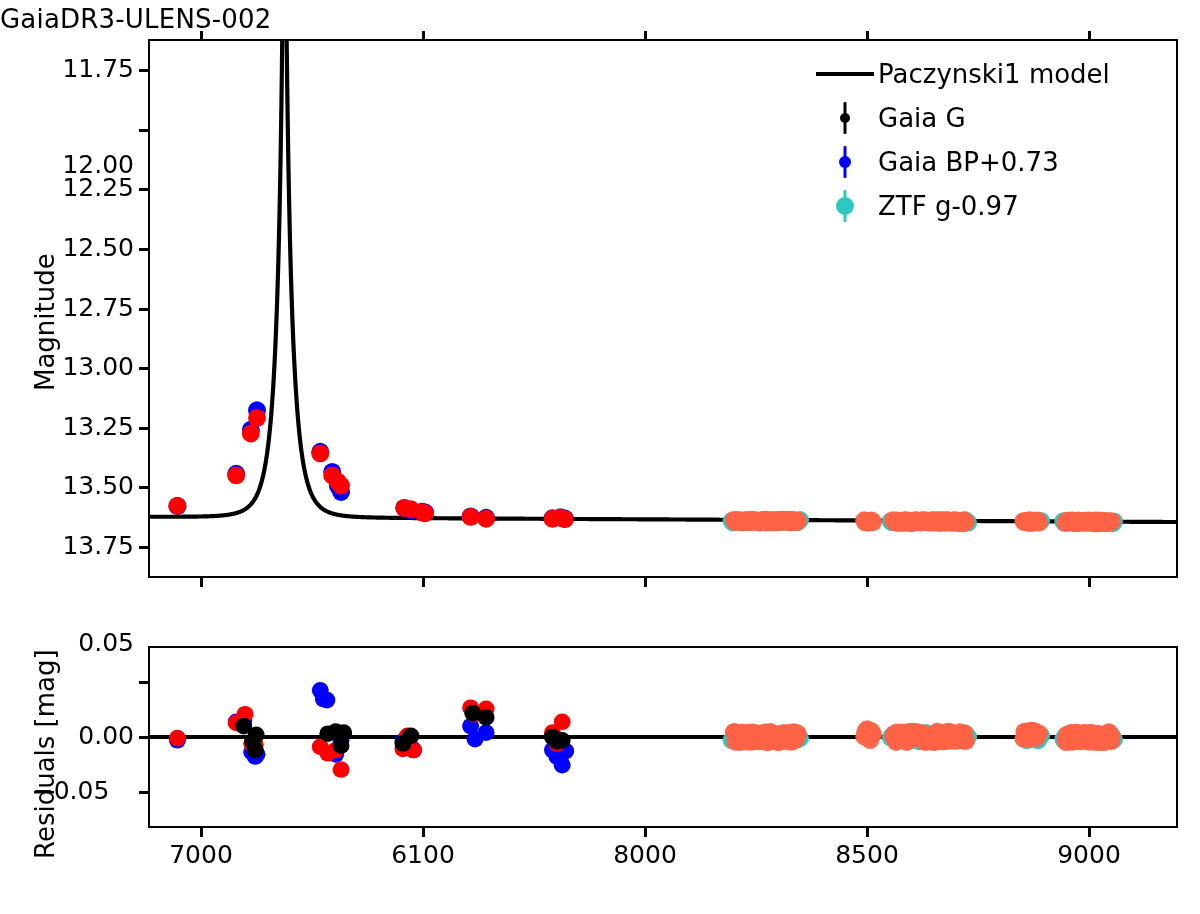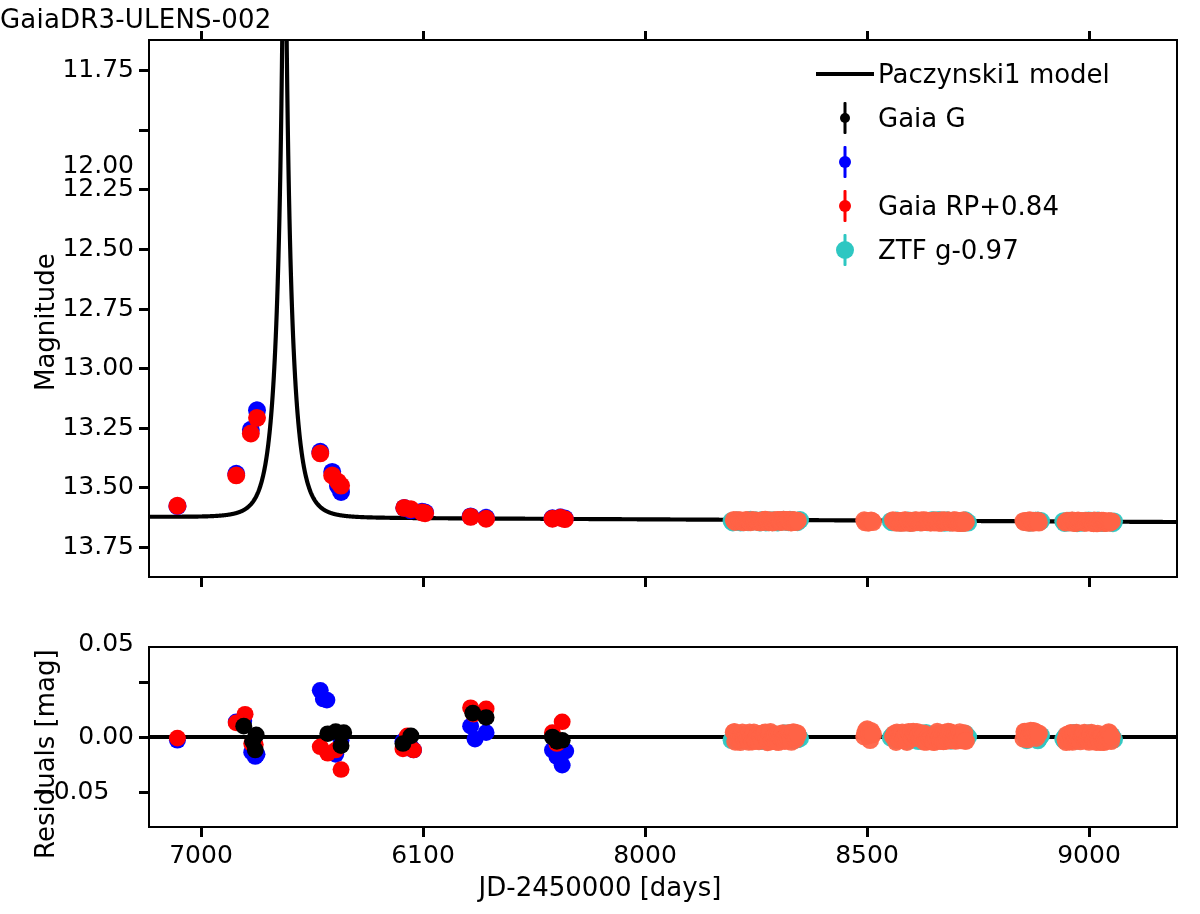--- a/index.html
+++ b/index.html
@@ -1180,21 +1180,20 @@
       <div class="tickmark" style="left: 644px; top: 828px; width: 2.5px; height: 9px;"></div>
       <div class="ticklabel xtick" style="left: 585px; top: 840px; width: 120px;">8000</div>
       <div class="tickmark" style="left: 866px; top: 828px; width: 2.5px; height: 9px;"></div>
       <div class="ticklabel xtick" style="left: 807px; top: 840px; width: 120px;">8500</div>
       <div class="tickmark" style="left: 1088px; top: 828px; width: 2.5px; height: 9px;"></div>
       <div class="ticklabel xtick" style="left: 1029px; top: 840px; width: 120px;">9000</div>
     </div>
 
   <div class="axis-label rot" id="ylabel-main" style="left: 30px; top: 390.5px;">Magnitude</div>
   <div class="axis-label rot" id="ylabel-resid" style="left: 30px; top: 859px;">Residuals [mag]</div>
-  <div class="axis-label" id="xlabel-resid" style="left: 0px; top: 872px; width: 1200px; text-align: center;">JD-2450000 [days]</div>
 
   <div id="legend">
       <div class="legend-row">
         <div class="legend-key">
           <div class="legend-line" style="background: rgb(0, 0, 0);"></div>
         </div>
         <div class="legend-text">Paczynski1 model</div>
       </div>
       <div class="legend-row">
         <div class="legend-key">
@@ -1205,29 +1204,21 @@
         </div>
         <div class="legend-text">Gaia G</div>
       </div>
       <div class="legend-row">
         <div class="legend-key">
           <div class="legend-marker" style="width: 26px; height: 40px;">
             <div class="bar" style="background: rgb(0, 0, 255); top: 4px; height: 32px;"></div>
             <div class="dot" style="background: rgb(0, 0, 255); width: 12px; height: 12px;"></div>
           </div>
         </div>
-      </div>
-      <div class="legend-row">
-        <div class="legend-key">
-          <div class="legend-marker" style="width: 26px; height: 40px;">
-            <div class="bar" style="background: rgb(255, 0, 0); top: 4px; height: 32px;"></div>
-            <div class="dot" style="background: rgb(255, 0, 0); width: 12px; height: 12px;"></div>
-          </div>
-        </div>
-        <div class="legend-text">Gaia RP+0.84</div>
+        <div class="legend-text">Gaia BP+0.73</div>
       </div>
       <div class="legend-row">
         <div class="legend-key">
           <div class="legend-marker" style="width: 26px; height: 40px;">
             <div class="bar" style="background: rgb(46, 199, 194); top: 4px; height: 32px;"></div>
             <div class="dot" style="background: rgb(46, 199, 194); width: 18px; height: 18px;"></div>
           </div>
         </div>
         <div class="legend-text">ZTF g-0.97</div>
       </div>

